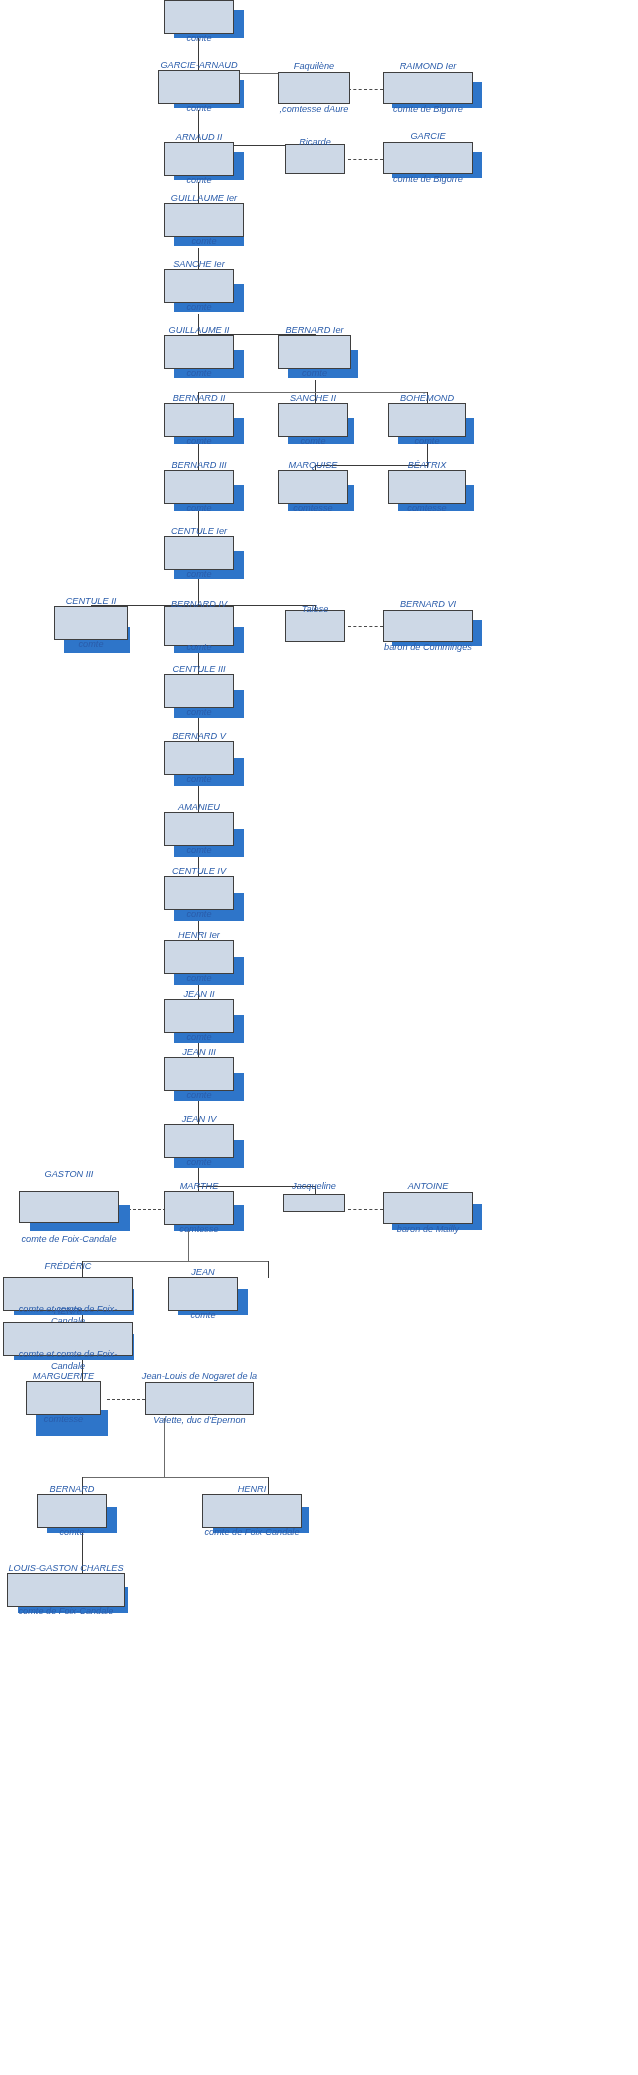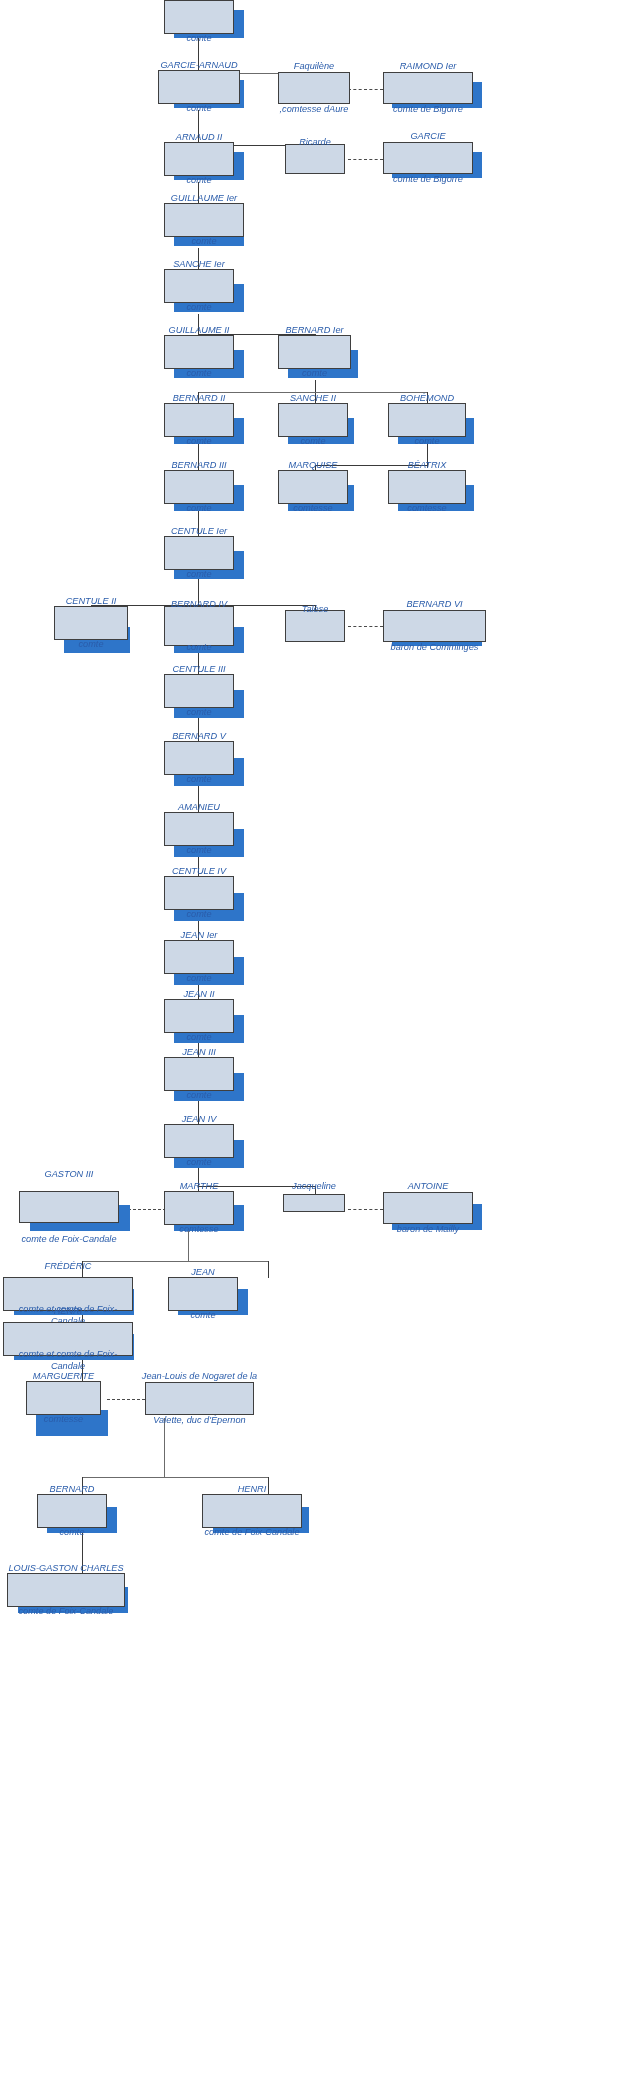--- a/index.html
+++ b/index.html
@@ -254,21 +254,21 @@
     <span class="nm">BERNARD IV</span>
     <span class="ti">comte</span>
   </div>
 
   <div class="node" style="left:285px;top:610px;width:60px;height:32px;">
     <span class="nm">Talèse</span>
     <span class="ti"></span>
   </div>
 
   <div class="shadow" style="left:392px;top:620px;width:90px;height:26px;"></div>
-  <div class="node" style="left:383px;top:610px;width:103px;height:32px;">
+  <div class="node" style="left:383px;top:610px;width:90px;height:32px;">
     <span class="nm">BERNARD VI</span>
     <span class="ti">baron de Comminges</span>
   </div>
 
   <div class="shadow" style="left:174px;top:690px;width:70px;height:28px;"></div>
   <div class="node" style="left:164px;top:674px;width:70px;height:34px;">
     <span class="nm">CENTULE III</span>
     <span class="ti">comte</span>
   </div>
 
@@ -285,21 +285,21 @@
   </div>
 
   <div class="shadow" style="left:174px;top:893px;width:70px;height:28px;"></div>
   <div class="node" style="left:164px;top:876px;width:70px;height:34px;">
     <span class="nm">CENTULE IV</span>
     <span class="ti">comte</span>
   </div>
 
   <div class="shadow" style="left:174px;top:957px;width:70px;height:28px;"></div>
   <div class="node" style="left:164px;top:940px;width:70px;height:34px;">
-    <span class="nm">JEAN Ier</span>
+    <span class="nm">HENRI Ier</span>
     <span class="ti">comte</span>
   </div>
 
   <div class="shadow" style="left:174px;top:1015px;width:70px;height:28px;"></div>
   <div class="node" style="left:164px;top:999px;width:70px;height:34px;">
     <span class="nm">JEAN II</span>
     <span class="ti">comte</span>
   </div>
 
   <div class="shadow" style="left:174px;top:1073px;width:70px;height:28px;"></div>

